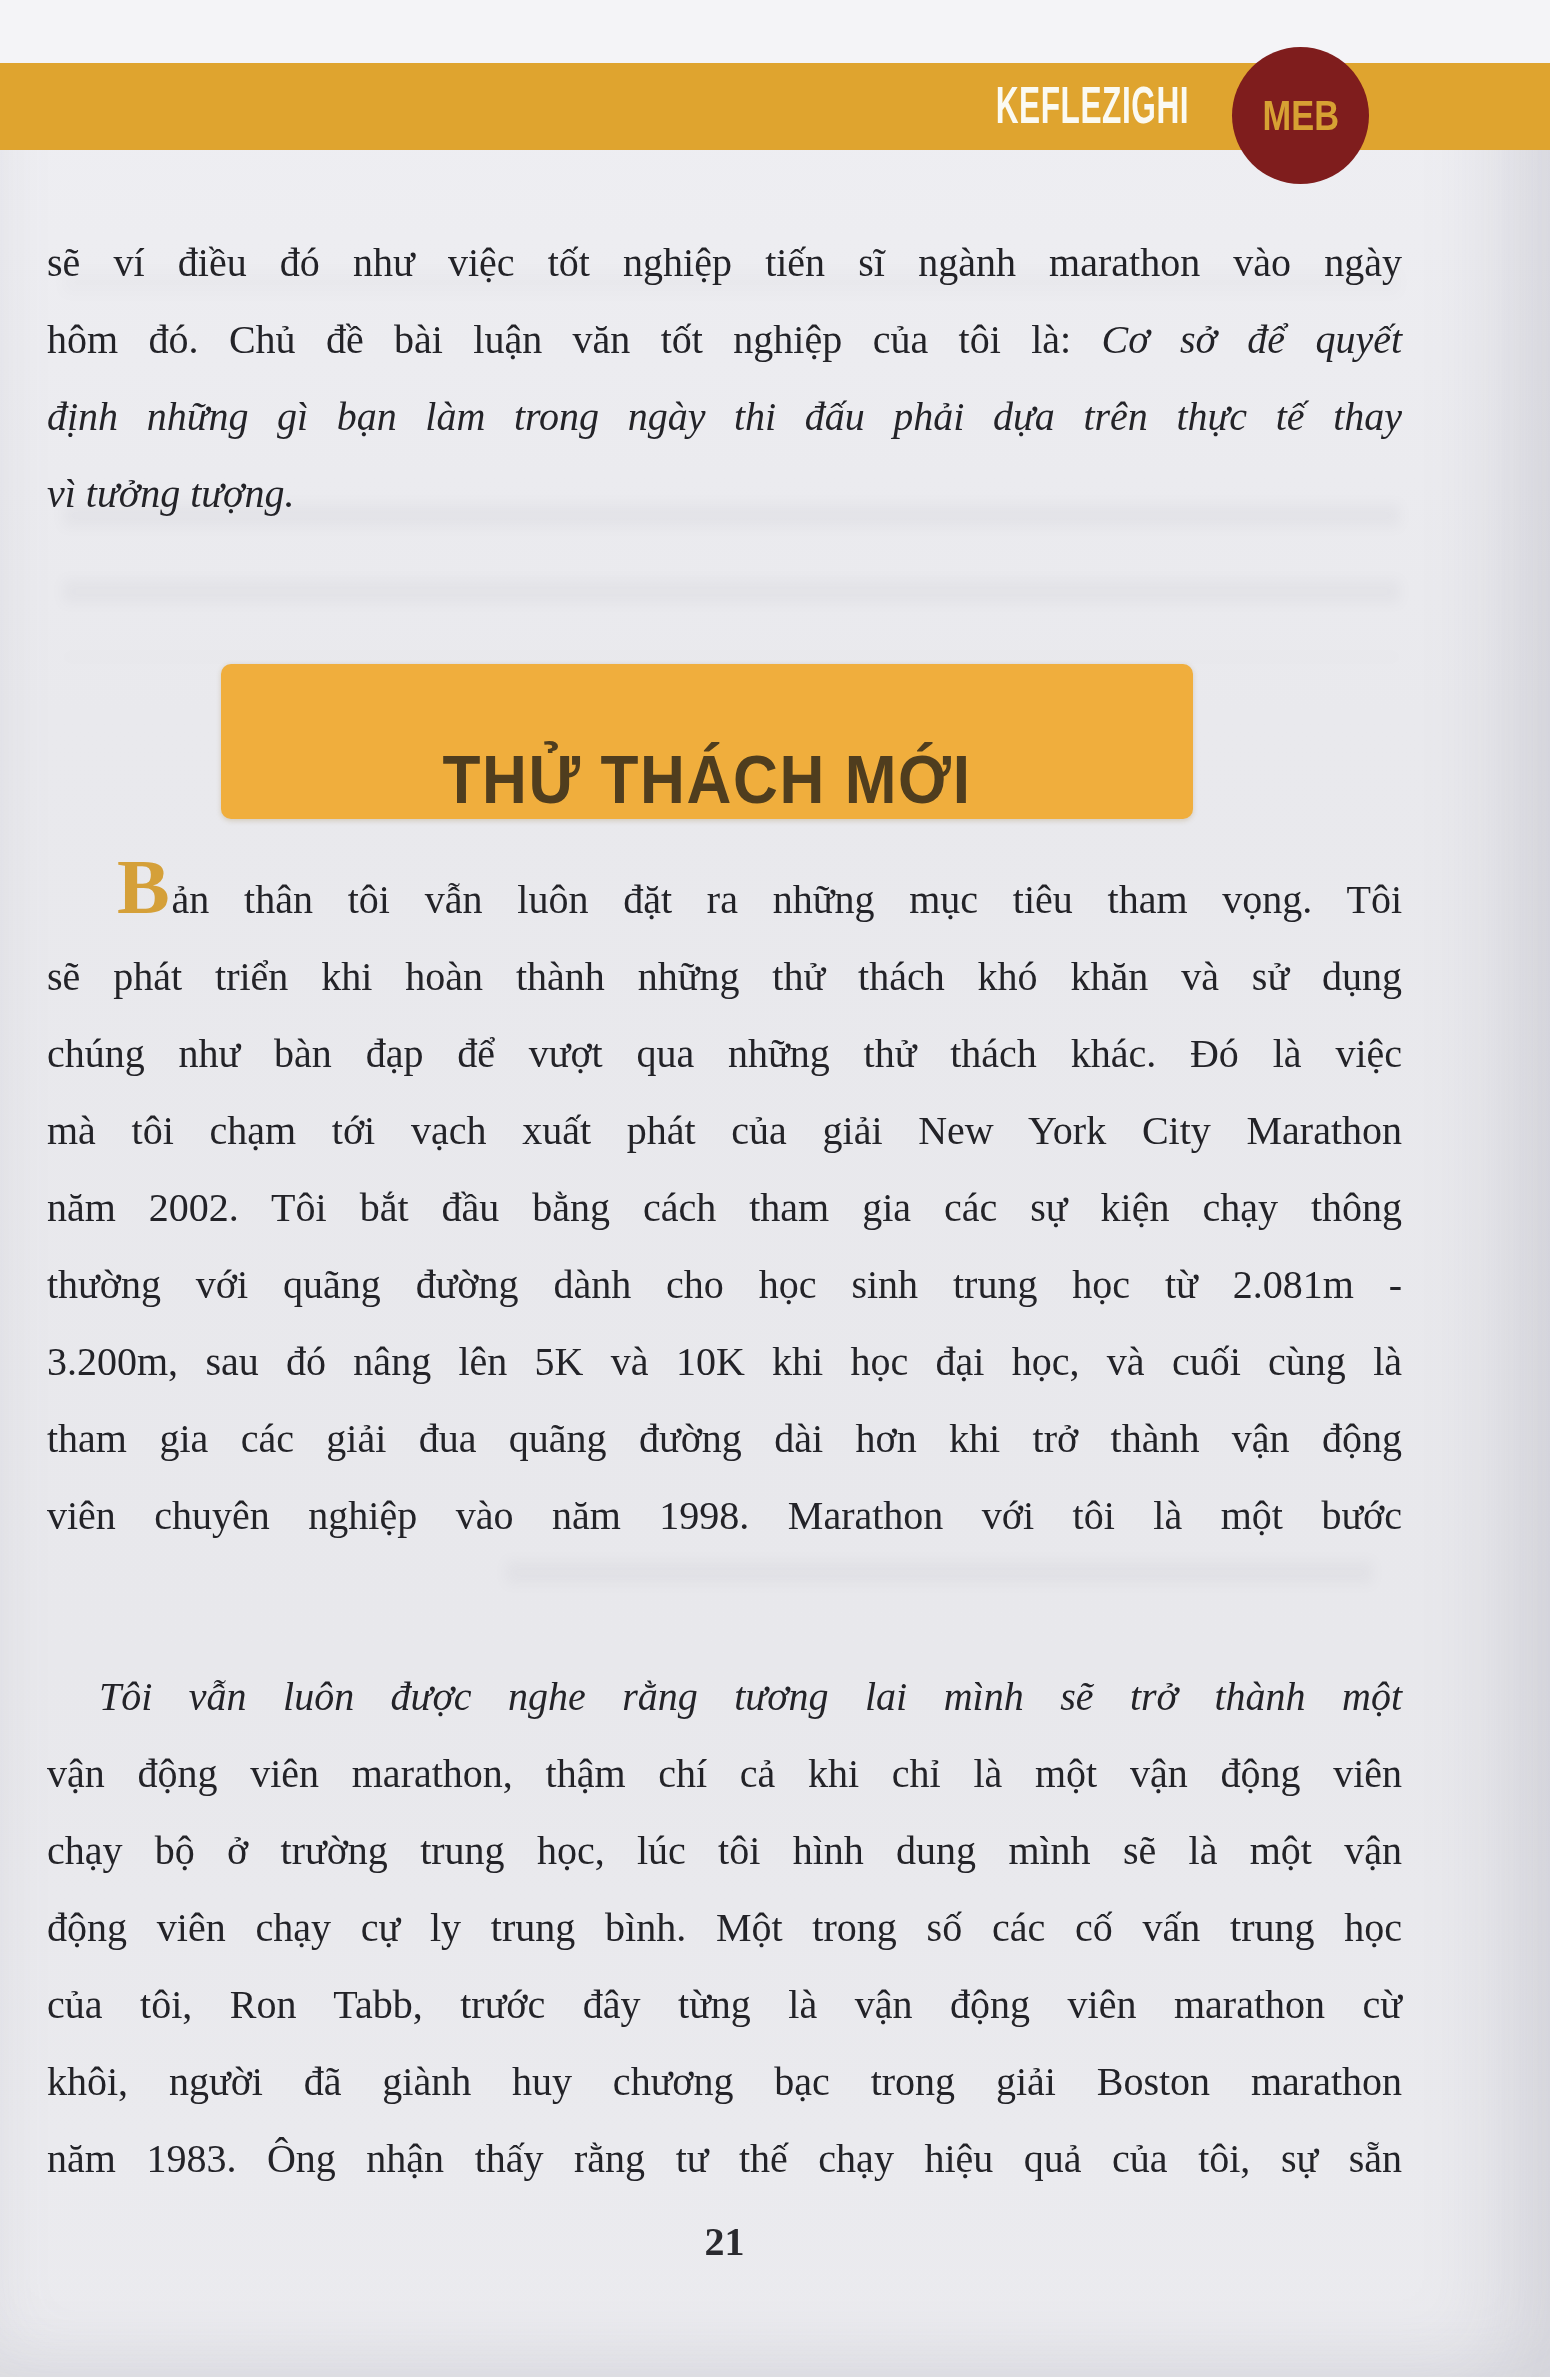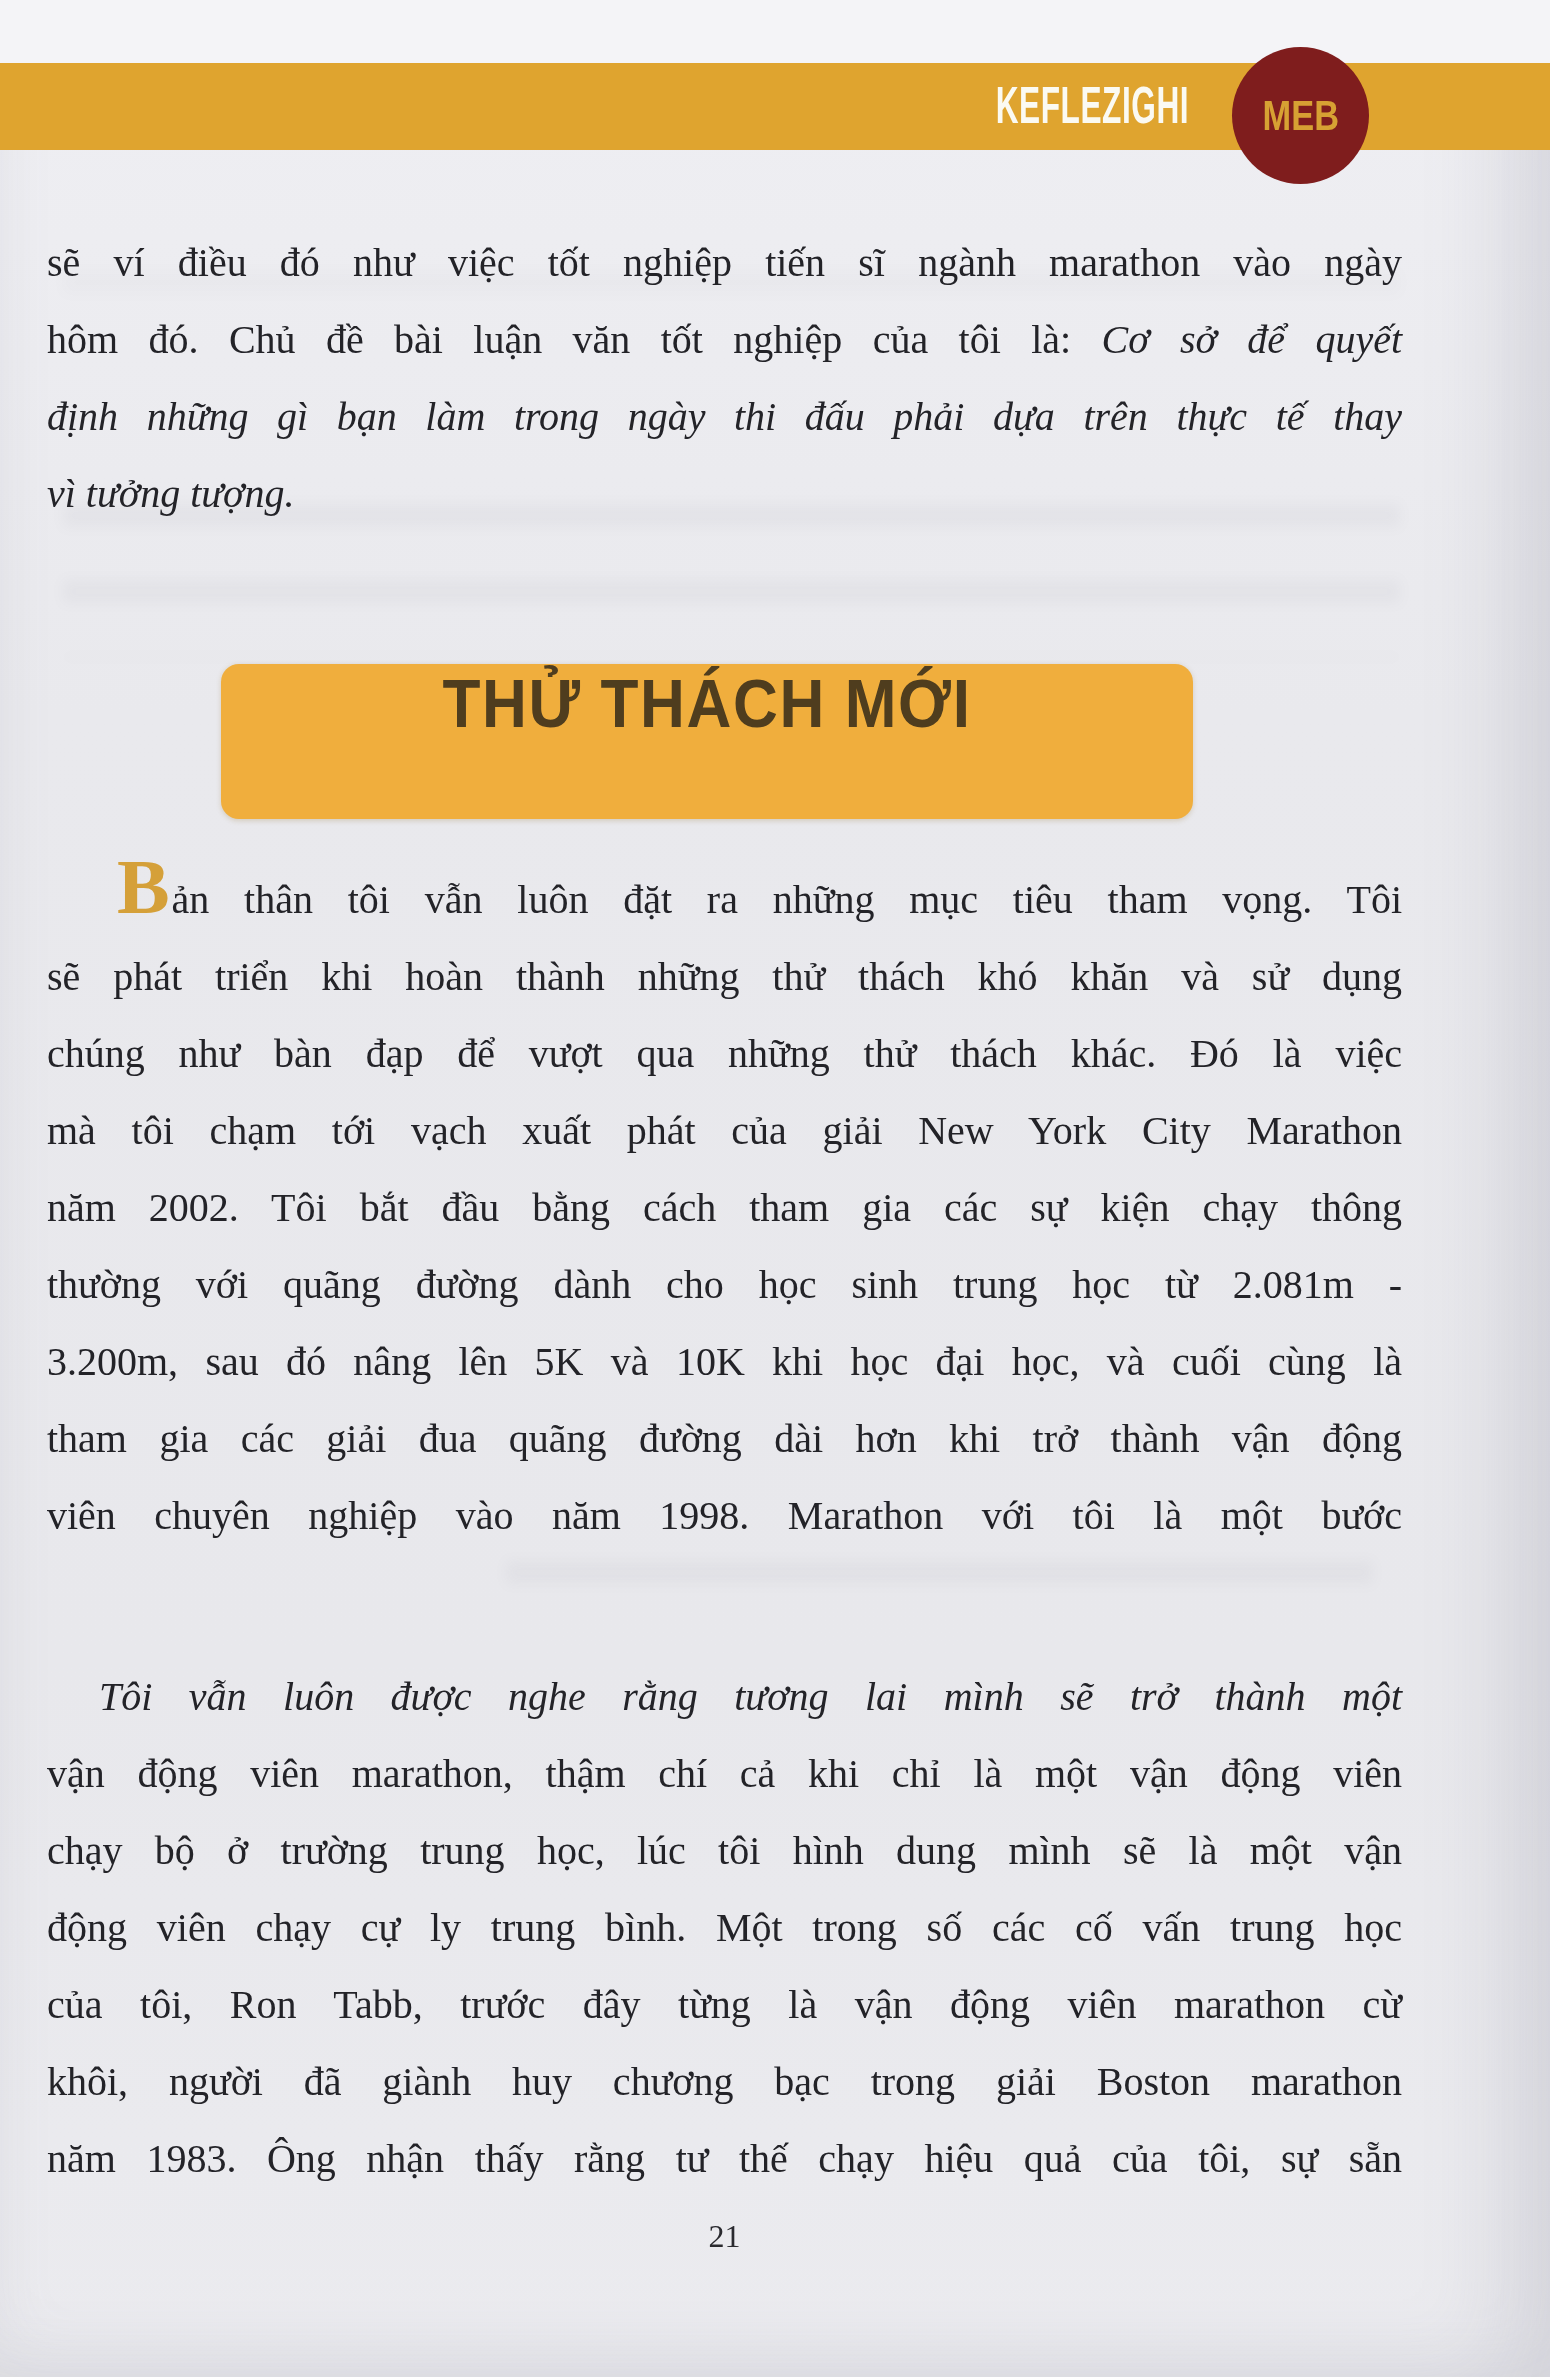--- a/index.html
+++ b/index.html
@@ -55,33 +55,33 @@
   .p3 { top: 1658px; }
   .indent-p2 { padding-left: 70px; }
   .indent-p3 { padding-left: 52px; font-style: italic; }
   .dropcap {
     font-size: 79px; font-weight: 700; line-height: 0;
     letter-spacing: 1.8px;
   }
   .badge {
     position: absolute; left: 221px; top: 664px;
     width: 972px; height: 155px;
-    border-radius: 18px;
-    display: flex; align-items: flex-start; justify-content: center;
+    border-radius: 10px;
+    display: flex; align-items: flex-end; justify-content: center;
     box-shadow: 0 1.8px 5.4px rgba(150,120,50,.25);
   }
   .badge span {
     font-family: "Liberation Sans", sans-serif;
     font-weight: 700; font-size: 69px; letter-spacing: 1.8px;
     transform: scaleX(.9);
     white-space: nowrap;
   }
   .pagenum {
     top: 2218px; text-align: center;
-    font-size: 32px; color: #2a2a2f;
+    font-size: 40px; color: #2a2a2f; font-weight: bold;
   }
   .ghost {
     position: absolute;
     background: repeating-linear-gradient(180deg,
       rgba(110,110,125,.55) 0 23.5px, transparent 23.5px 76px);
     filter: blur(6.3px);
     opacity: .10;
     pointer-events: none;
   }
   .ghost-a { left: 63px; width: 1337px; top: 504px; height: 154px; }

